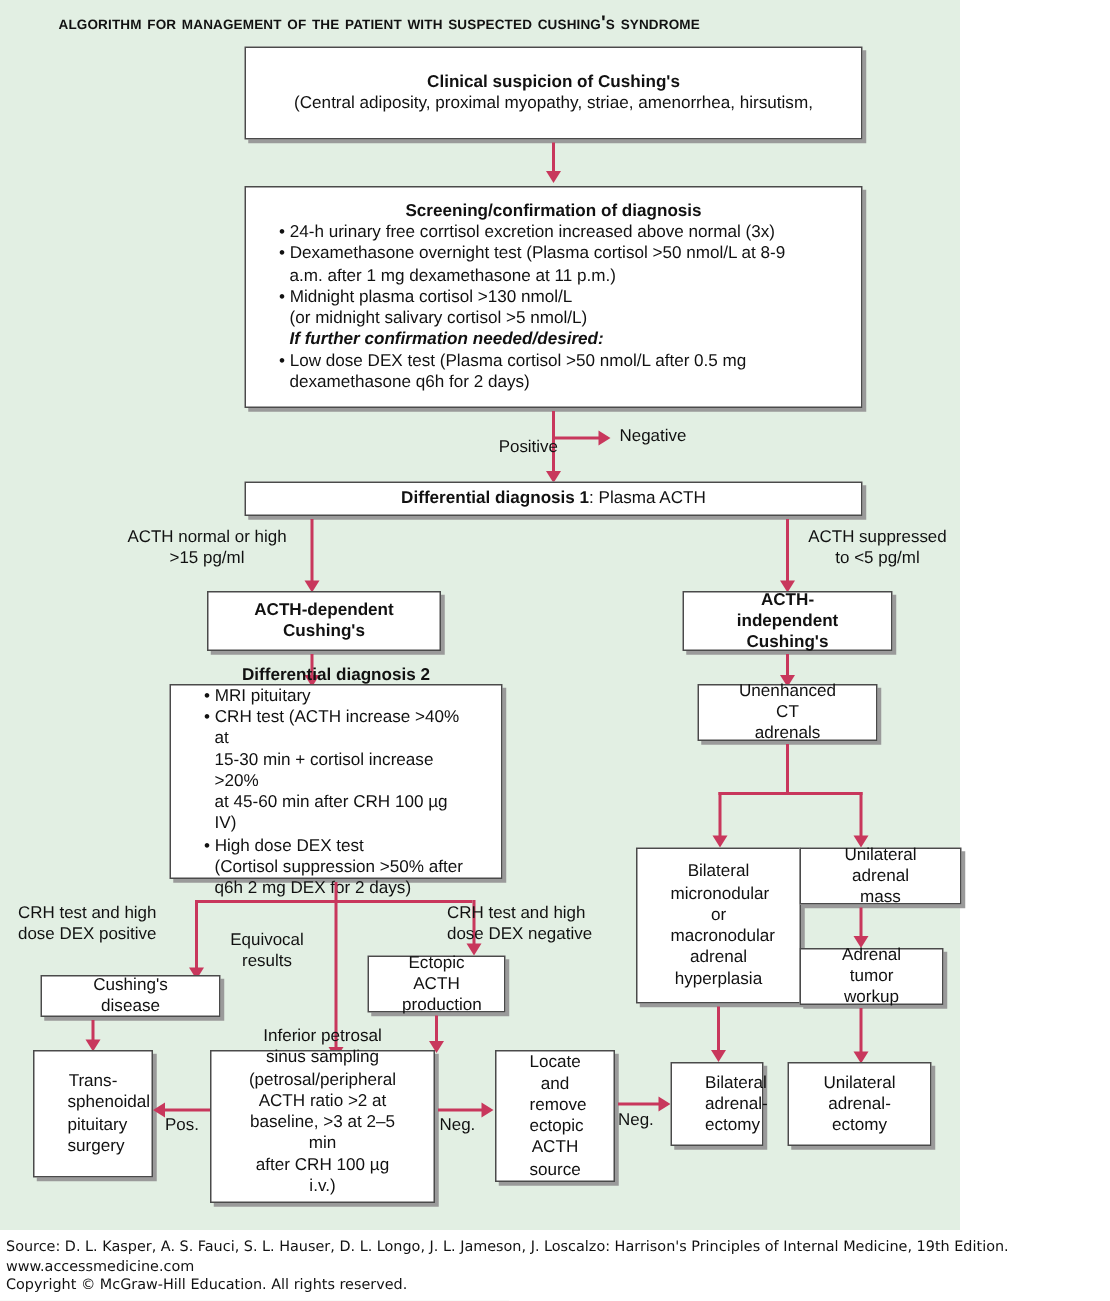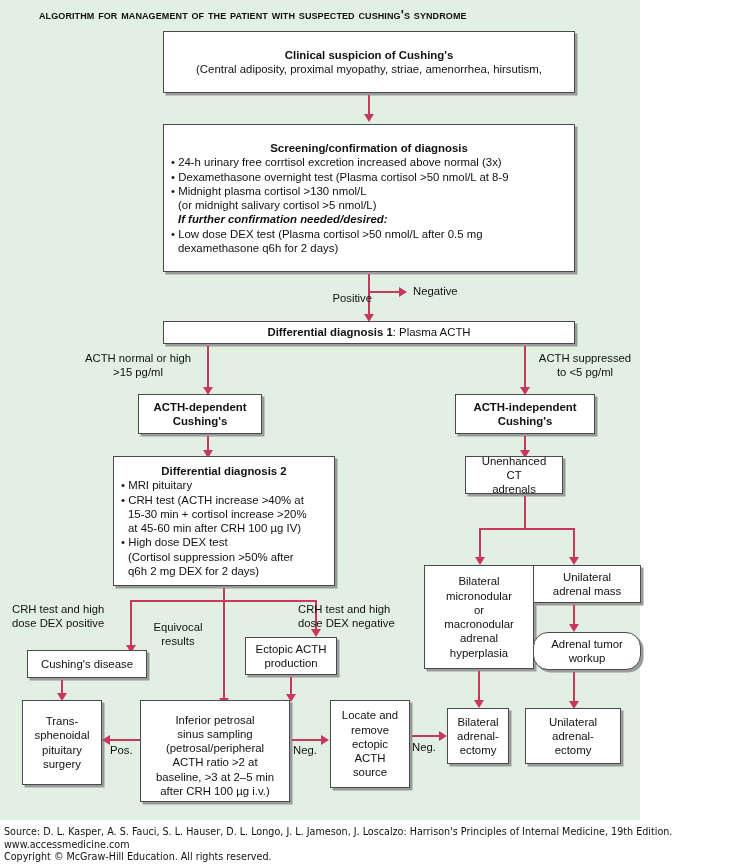--- a/index.html
+++ b/index.html
@@ -25,21 +25,21 @@
     box-shadow:2.5px 2.5px 0 0 #9a9a9a;
     box-sizing:border-box;
     display:flex;flex-direction:column;justify-content:center;
     font-size:11.4px;line-height:1.25;color:#111;
   }
   .box .hd{font-weight:bold;text-align:center;display:block;}
   .box .ctr{text-align:center;display:block;}
   .box .li{display:block;text-indent:-7px;padding-left:7px;text-align:left;}
   .box .li.cont{text-indent:0;padding-left:7px;}
   .box .bi{font-weight:bold;font-style:italic;display:block;text-align:left;}
-  .inner{padding:3px 7px;}
+  .inner{padding:3px 22px;}
   .lbl{
     position:absolute;font-size:11.3px;line-height:1.2;color:#111;
     text-align:center;white-space:nowrap;
   }
   .lbl.lft{text-align:left;}
   
   .ln{position:absolute;background:#c8375c;}
   .vl{width:2px;}
   .hl{height:2px;}
   .ah{position:absolute;width:0;height:0;}
@@ -68,20 +68,21 @@
   </div>
 
   <div class="ln vl" style="left:368px;top:95px;height:22px;"></div>
   <div class="ah down" style="left:363.5px;top:114px;"></div>
 
   <div class="box" style="left:163px;top:124px;width:412px;height:148px;">
     <div class="inner">
       <span class="hd">Screening/confirmation of diagnosis</span>
       <span class="li">• 24-h urinary free corrtisol excretion increased above normal (3x)</span>
       <span class="li">• Dexamethasone overnight test (Plasma cortisol &gt;50 nmol/L at 8-9</span>
+      <span class="li cont">a.m. after 1 mg dexamethasone at 11 p.m.)</span>
       <span class="li">• Midnight plasma cortisol &gt;130 nmol/L</span>
       <span class="li cont">(or midnight salivary cortisol &gt;5 nmol/L)</span>
       <span class="bi" style="padding-left:7px;">If further confirmation needed/desired:</span>
       <span class="li">• Low dose DEX test (Plasma cortisol &gt;50 nmol/L after 0.5 mg</span>
       <span class="li cont">dexamethasone q6h for 2 days)</span>
     </div>
   </div>
 
   <div class="ln vl" style="left:368px;top:274px;height:44px;"></div>
   <div class="ah down" style="left:363.5px;top:314px;"></div>
@@ -103,21 +104,21 @@
     <span>&gt;15 pg/ml</span>
   </div>
 
   <div class="ln vl" style="left:524px;top:346px;height:44px;"></div>
   <div class="ah down" style="left:519.5px;top:387px;"></div>
   <div class="lbl" style="left:530px;top:352px;width:110px;">
     <span>ACTH suppressed</span><br>
     <span>to &lt;5 pg/ml</span>
   </div>
 
-  <div class="box" style="left:138px;top:394px;width:124px;height:40px;">
+  <div class="box" style="left:138px;top:394px;width:156px;height:40px;">
     <div class="inner">
       <span class="hd">ACTH-dependent</span>
       <span class="hd">Cushing's</span>
     </div>
   </div>
 
   <div class="box" style="left:455px;top:394px;width:140px;height:40px;">
     <div class="inner">
       <span class="hd">ACTH-independent</span>
       <span class="hd">Cushing's</span>
@@ -136,21 +137,21 @@
       <span class="li">• MRI pituitary</span>
       <span class="li">• CRH test (ACTH increase &gt;40% at</span>
       <span class="li cont">15-30 min + cortisol increase &gt;20%</span>
       <span class="li cont">at 45-60 min after CRH 100 µg IV)</span>
       <span class="li">• High dose DEX test</span>
       <span class="li cont">(Cortisol suppression &gt;50% after</span>
       <span class="li cont">q6h 2 mg DEX for 2 days)</span>
     </div>
   </div>
 
-  <div class="box" style="left:465px;top:456px;width:98px;height:38px;">
+  <div class="box" style="left:465px;top:456px;width:120px;height:38px;">
     <div class="inner">
       <span class="ctr">Unenhanced CT</span>
       <span class="ctr">adrenals</span>
     </div>
   </div>
 
   <div class="ln vl" style="left:524px;top:496px;height:34px;"></div>
   <div class="ln hl" style="left:479px;top:528px;width:96px;"></div>
   <div class="ln vl" style="left:479px;top:528px;height:32px;"></div>
   <div class="ah down" style="left:474.5px;top:557px;"></div>
@@ -171,21 +172,21 @@
   <div class="box" style="left:533px;top:565px;width:108px;height:38px;">
     <div class="inner">
       <span class="ctr">Unilateral</span>
       <span class="ctr">adrenal mass</span>
     </div>
   </div>
 
   <div class="ln vl" style="left:573px;top:605px;height:22px;"></div>
   <div class="ah down" style="left:568.5px;top:624px;"></div>
 
-  <div class="box" style="left:533px;top:632px;width:108px;height:38px;border-radius:15px;">
+  <div class="box" style="left:533px;top:632px;width:96px;height:38px;">
     <div class="inner">
       <span class="ctr">Adrenal tumor</span>
       <span class="ctr">workup</span>
     </div>
   </div>
 
   <div class="ln vl" style="left:223px;top:588px;height:114px;"></div>
   <div class="ah down" style="left:218.5px;top:698px;"></div>
   <div class="ln hl" style="left:130px;top:600px;width:185px;"></div>
   <div class="ln vl" style="left:130px;top:600px;height:48px;"></div>

